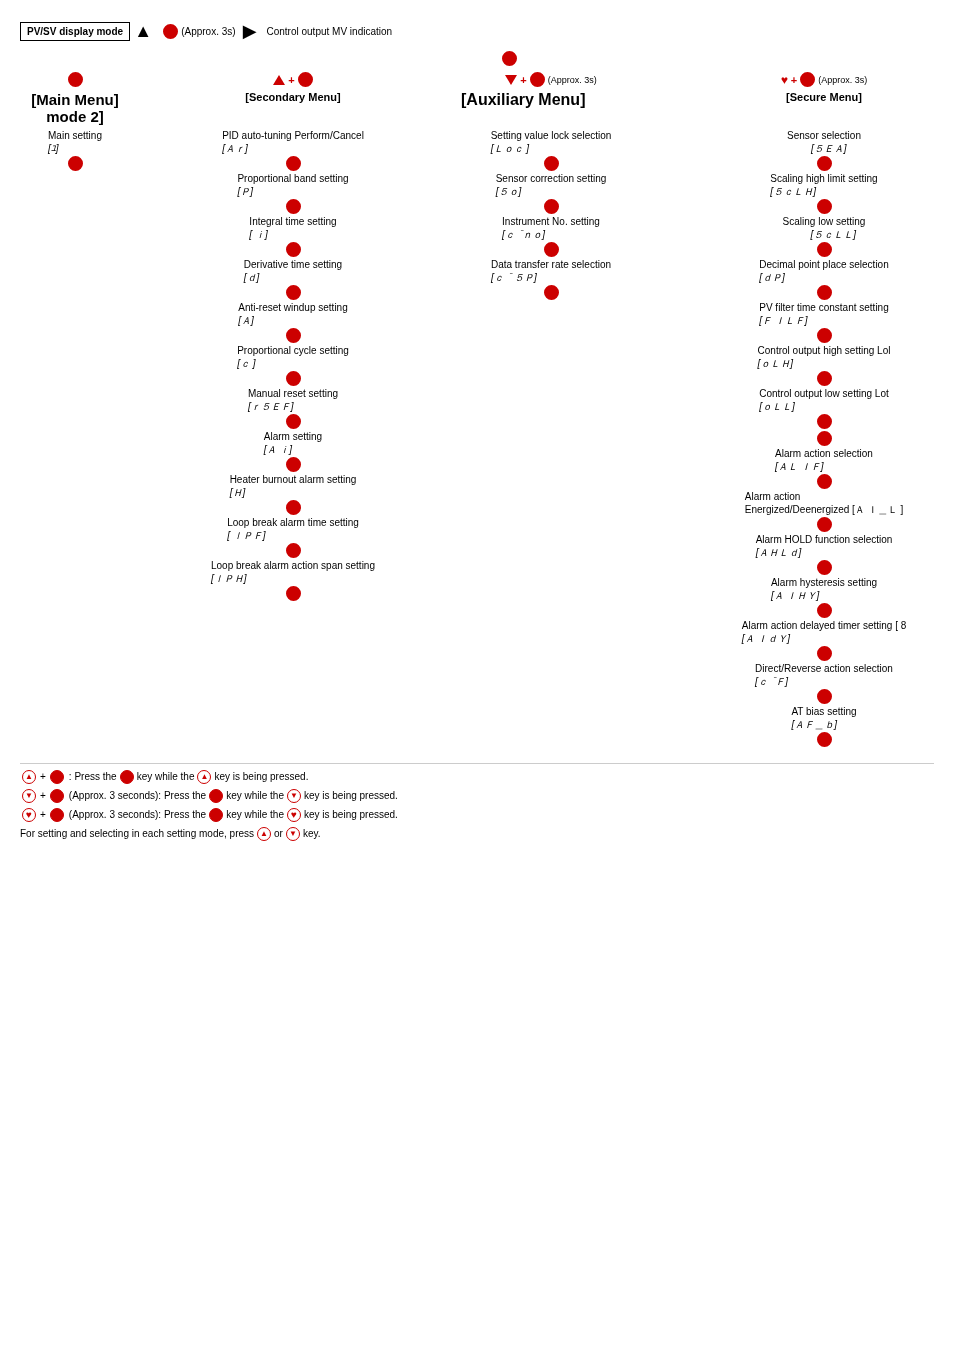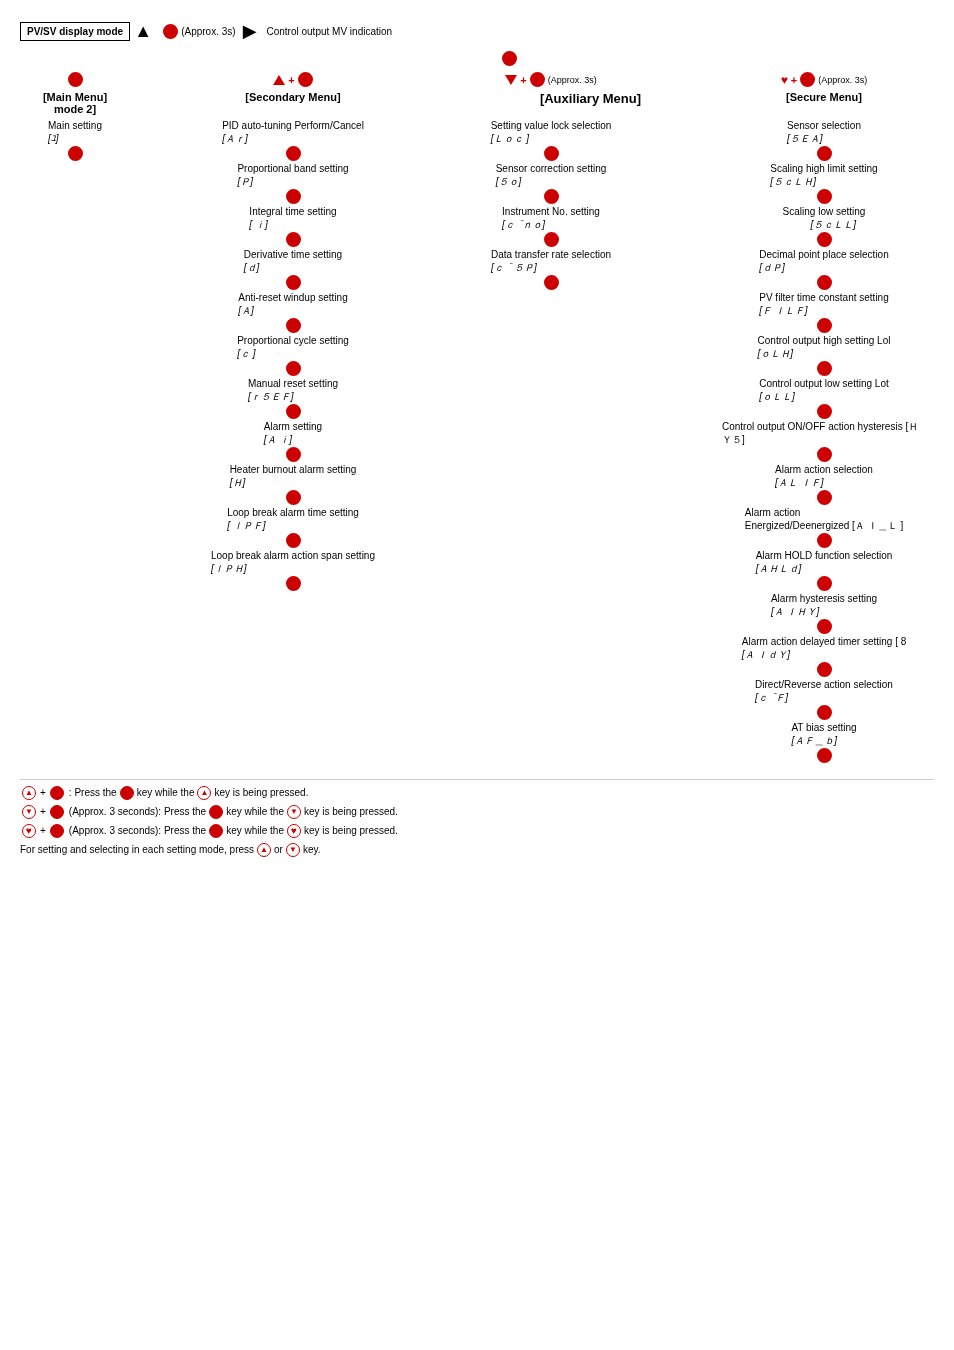--- a/index.html
+++ b/index.html
@@ -222,27 +222,27 @@
       <div style="display:flex; align-items:center; gap:3px;">
         <span class="heart-icon">♥</span>
         <span style="font-size:11px; font-weight:bold; color:#c00;">+</span>
         <span class="rci solid"></span>
         <span style="font-size:9px; color:#000;">(Approx. 3s)</span>
       </div>
     </div>
   </div>
 
   <div style="display:flex; flex-direction:row; justify-content:space-between; margin-bottom:4px; padding:0 5px;">
-    <div style="width:100px; text-align:center; font-weight:bold; font-size:11px;">
+    <div style="width:100px; text-align:center; font-weight:bold; font-size:15px;">
       <span>[Main Menu]<br>mode 2]</span>
     </div>
     <div style="width:180px; text-align:center; font-weight:bold; font-size:11px;">
       <span>[Secondary  Menu]</span>
     </div>
-    <div style="width:180px; text-align:right; font-weight:bold; font-size:13px;">
+    <div style="width:180px; text-align:left; font-weight:bold; font-size:16px;">
       <span>[Auxiliary  Menu]</span>
     </div>
     <div style="width:210px; text-align:center; font-weight:bold; font-size:11px;">
       <span>[Secure Menu]</span>
     </div>
   </div>
 
   <div style="display:flex; flex-direction:row; justify-content:space-between; align-items:flex-start; padding:0 5px;">
 
     <div style="width:100px; display:flex; flex-direction:column; align-items:center;">
@@ -361,21 +361,21 @@
         <div class="fe-text">Data transfer rate selection<br><span style="font-style:italic;">[ｃｏ̄ ５Ｐ]</span></div>
       </div>
       <div class="arrow-container">
           <span class="rci solid"></span>
         </div>
     </div>
 
     <div style="width:210px; display:flex; flex-direction:column; align-items:center;">
 
       <div class="flow-entry">
-        <div class="fe-text">Sensor selection<br><span style="font-style:italic;">[５ＥＡ]</span></div>
+        <div class="fe-text">Sensor selection<br><span style="font-style:italic;margin-left:24px;">[５ＥＡ]</span></div>
       </div>
       <div class="arrow-container">
           <span class="rci solid"></span>
         </div>
 
       <div class="flow-entry">
         <div class="fe-text">Scaling high limit setting<br><span style="font-style:italic;">[５ｃＬＨ]</span></div>
       </div>
       <div class="arrow-container">
           <span class="rci solid"></span>
@@ -409,23 +409,20 @@
           <span class="rci solid"></span>
         </div>
 
       <div class="flow-entry">
         <div class="fe-text">Control output low setting Lot<br><span style="font-style:italic;">[ｏＬＬ]</span></div>
       </div>
       <div class="arrow-container">
           <span class="rci solid"></span>
         </div>
 
-      <div class="flow-entry">
-        <div class="fe-text">Control output ON/OFF action hysteresis [ＨＹ５]</div>
-      </div>
       <div class="arrow-container">
           <span class="rci solid"></span>
         </div>
 
       <div class="flow-entry">
         <div class="fe-text">Alarm action selection<br><span style="font-style:italic;">[ＡＬ ＩＦ]</span></div>
       </div>
       <div class="arrow-container">
           <span class="rci solid"></span>
         </div>

